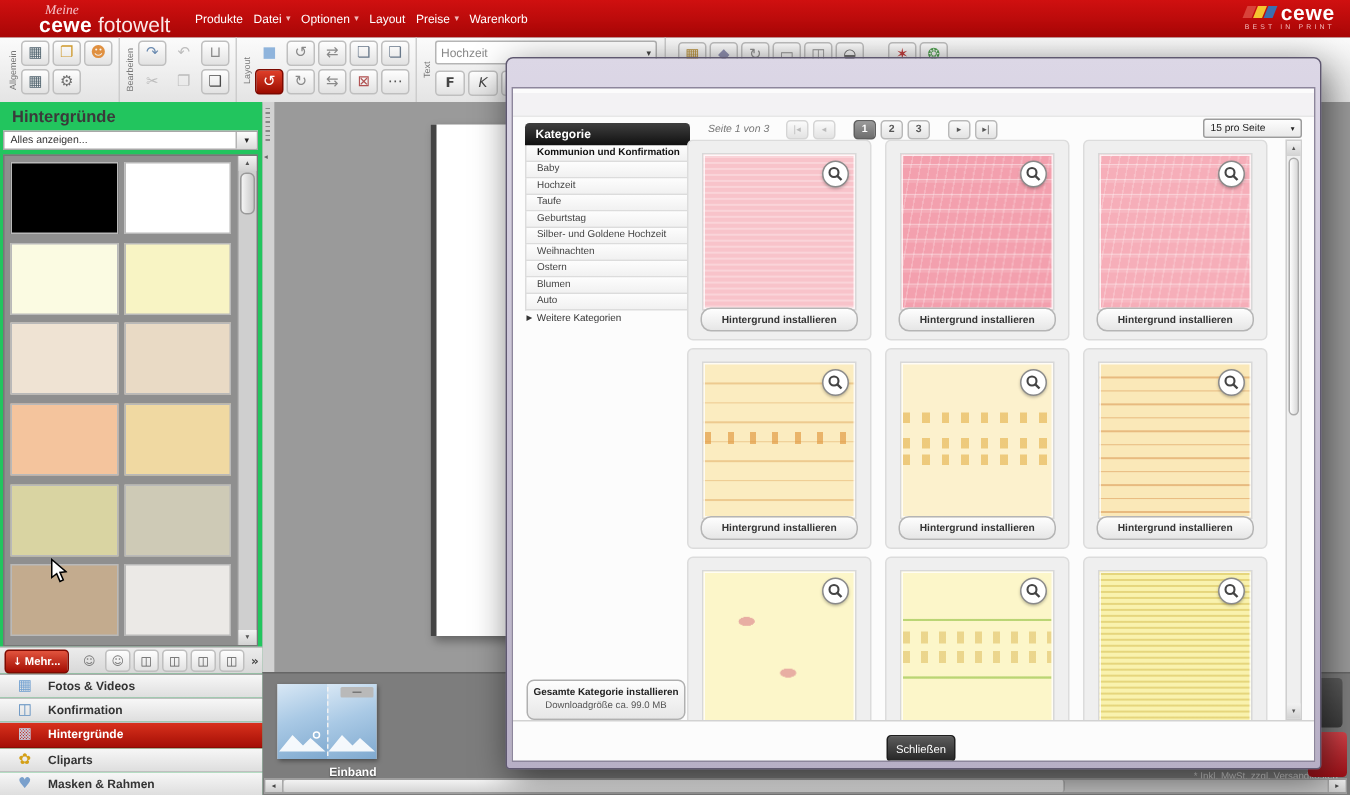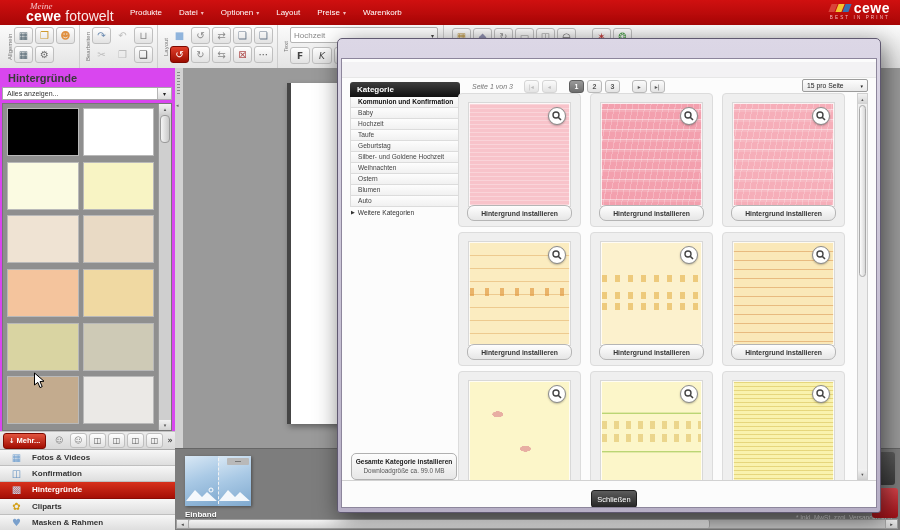--- a/index.html
+++ b/index.html
@@ -7,21 +7,21 @@
        font-family:"Liberation Sans",sans-serif;background:#9a9a9a;font-size:9px;color:#333}
   .ic{font-family:"DejaVu Sans",sans-serif}
 
   
   #menubar{position:absolute;left:0;top:0;width:900px;height:25px;
     background:linear-gradient(#d01010,#a80606);border-bottom:1px solid #7d0404}
   #logo{position:absolute;left:26px;top:1px;line-height:10px;color:#fff}
   #logo .script{font-family:Liberation Serif, serif;font-style:italic;font-size:9px;color:#f6c3c9;display:block;margin-left:4px}
   #logo .bold{font-weight:bold;font-size:14px;letter-spacing:.3px}
   #logo .rest{font-size:14px;font-weight:300;color:#fbe9e9}
-  #menu-items{position:absolute;left:130px;top:0;height:25px;display:flex;align-items:center;gap:17px}
+  #menu-items{position:absolute;left:130px;top:0;height:25px;display:flex;align-items:center;gap:7px}
   .menu-item{color:#fff;font-size:8px;cursor:default;display:flex;align-items:center;gap:3px}
   .menu-arrow{font-size:6px;color:#f3baba;font-family:"DejaVu Sans",sans-serif}
   #brand{position:absolute;right:10px;top:2px;text-align:right;color:#fff}
   #brand .flagrow{display:flex;align-items:center;justify-content:flex-end;gap:4px}
   .flag{display:inline-flex;gap:1px}
   .flag i{width:6px;height:8px;transform:skewX(-22deg);display:inline-block}
   #brand .bname{font-weight:bold;font-size:14px;letter-spacing:.5px;line-height:12px}
   #brand .btag{font-size:4.6px;letter-spacing:2.1px;color:#f4bcbc;margin-top:1px}
 
   
@@ -42,21 +42,21 @@
   #font-field{width:140px;height:14px;background:#fff;border:1px solid #b5b5b5;border-radius:2px;
     display:flex;align-items:center;justify-content:space-between;padding:0 3px;color:#888;font-size:8px}
   #fmt-btns{display:flex;gap:2px;margin-top:2px}
   #fmt-btns .tb{width:20px;font-size:9px;color:#444}
   .fb-b{font-weight:bold}.fb-i{font-style:italic}.fb-u{text-decoration:underline}
   .fb-a{font-weight:bold;border-bottom:2px solid #c00;line-height:8px}
   #tright{position:absolute;left:452px;top:3px;display:flex;gap:2px}
   .gapL{margin-left:14px}
 
   
-  #sidebar{position:absolute;left:0;top:68px;width:175px;height:462px;background:#d946ef}
+  #sidebar{position:absolute;left:0;top:68px;width:175px;height:462px;background:#22c55e}
   #side-title{position:absolute;left:8px;top:4px;font-weight:bold;font-size:11px;color:#3a3a3a}
   #side-select{position:absolute;left:2px;top:19px;width:170px;height:13px;background:#fff;
     border:1px solid #a8a8a8;display:flex;align-items:center;justify-content:space-between;box-sizing:border-box}
   #side-select .val{padding-left:4px;font-size:7px;color:#333}
   #side-select .arr{width:13px;height:11px;background:linear-gradient(#fdfdfd,#dcdcdc);border-left:1px solid #b5b5b5;
     display:flex;align-items:center;justify-content:center;font-size:6px;color:#222}
   #swatch-panel{position:absolute;left:2px;top:35px;width:170px;height:328px;background:#8f8f8f;
     border:1px solid #777;box-sizing:border-box;display:flex}
   #swatch-grid{flex:1;display:grid;grid-template-columns:1fr 1fr;gap:4px;padding:4px;overflow:hidden}
   .swatch{border:1px solid #b9b9b9;height:48px;box-sizing:border-box}
@@ -88,21 +88,21 @@
   #splitter{position:absolute;left:175px;top:68px;width:8px;height:380px;background:#d2d2d2;border-right:1px solid #aaa}
   #splitter .dots{position:absolute;left:2px;top:4px;width:3px;height:22px;
     background:repeating-linear-gradient(#888 0 1px,transparent 1px 3px)}
   #splitter .coll{position:absolute;left:1px;top:34px;font-size:5px;color:#666}
   #canvas{position:absolute;left:183px;top:68px;width:717px;height:380px;background:#9a9a9a}
   #page{position:absolute;left:287px;top:83px;width:236px;height:341px;background:#fff;
     border-left:4px solid #454545;box-shadow:2px 3px 6px rgba(0,0,0,.35);z-index:1}
 
   
   #filmstrip{position:absolute;left:175px;top:448px;width:725px;height:82px;background:#7d7d7d;border-top:1px solid #666}
-  .strip-thumb{position:absolute;top:7px;text-align:left}
+  .strip-thumb{position:absolute;top:7px;text-align:right}
   .book{display:flex;position:relative;background:#fff;box-shadow:1px 1px 3px rgba(0,0,0,.4)}
   .pg{width:33px;height:50px;position:relative;overflow:hidden;box-sizing:border-box}
   .pg.cover{background:linear-gradient(160deg,#d9e8f5 0%,#a9c9e5 45%,#7fa9cf 100%)}
   .pg.white{background:#fff;border:1px solid #ddd}
   .book .spine{position:absolute;left:50%;top:2px;bottom:2px;border-left:1px dashed #f2f2f2}
   .mini-label{position:absolute;right:2px;top:2px;width:22px;height:7px;background:#b9b9b9;border-radius:1px}
   .mini-label:after{content:"";display:block;margin:3px auto;width:6px;border-top:1px solid #777}
   .mtn{position:absolute;left:0;bottom:4px;width:100%}
   .ph-block{position:absolute;left:5px;top:16px;width:22px;text-align:center}
   .ph-circle{width:8px;height:8px;border-radius:50%;background:#cfcfcf;margin:0 auto 2px}

